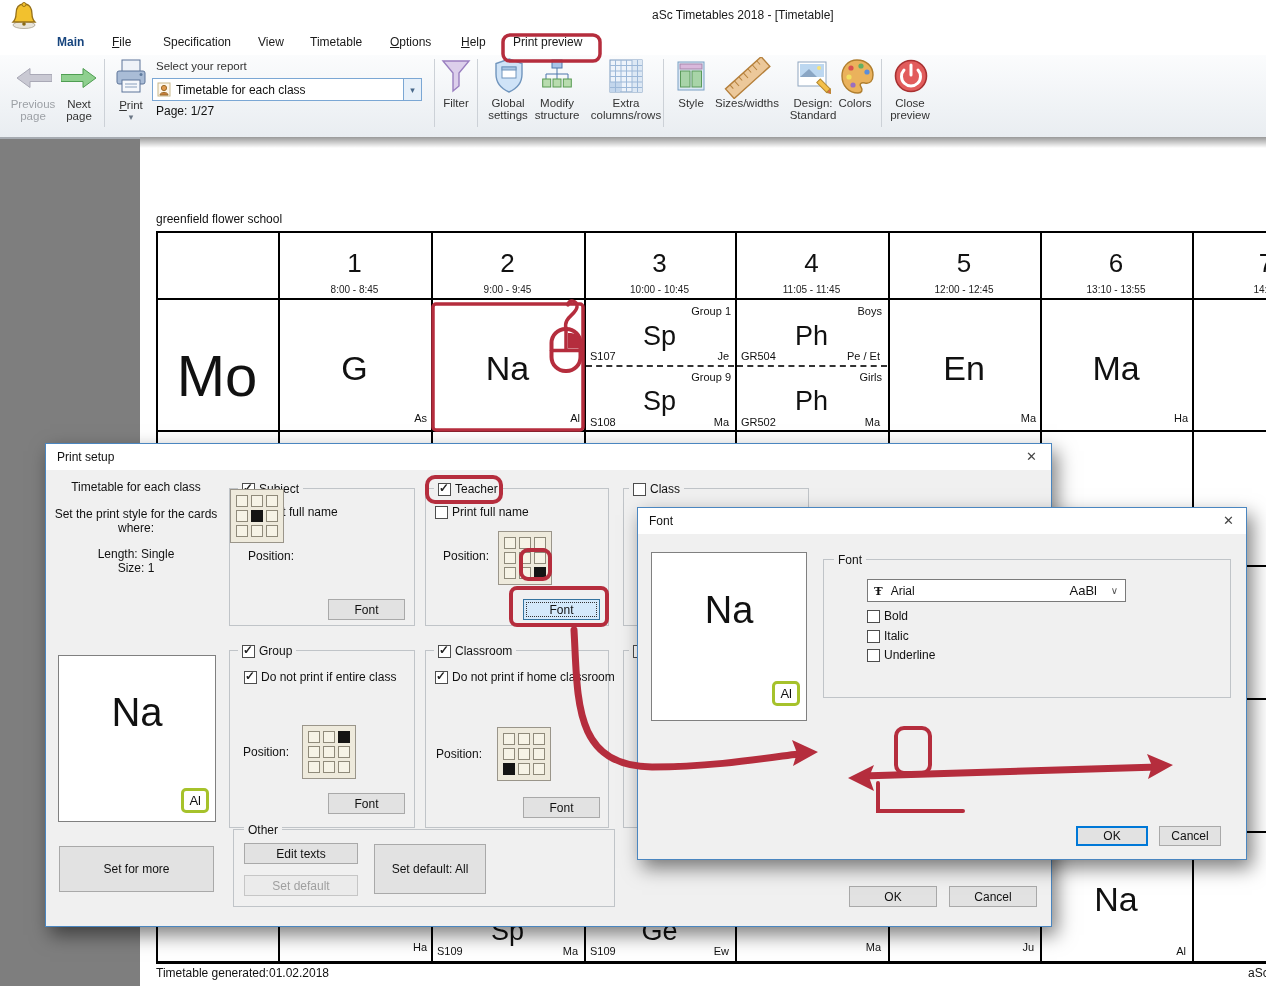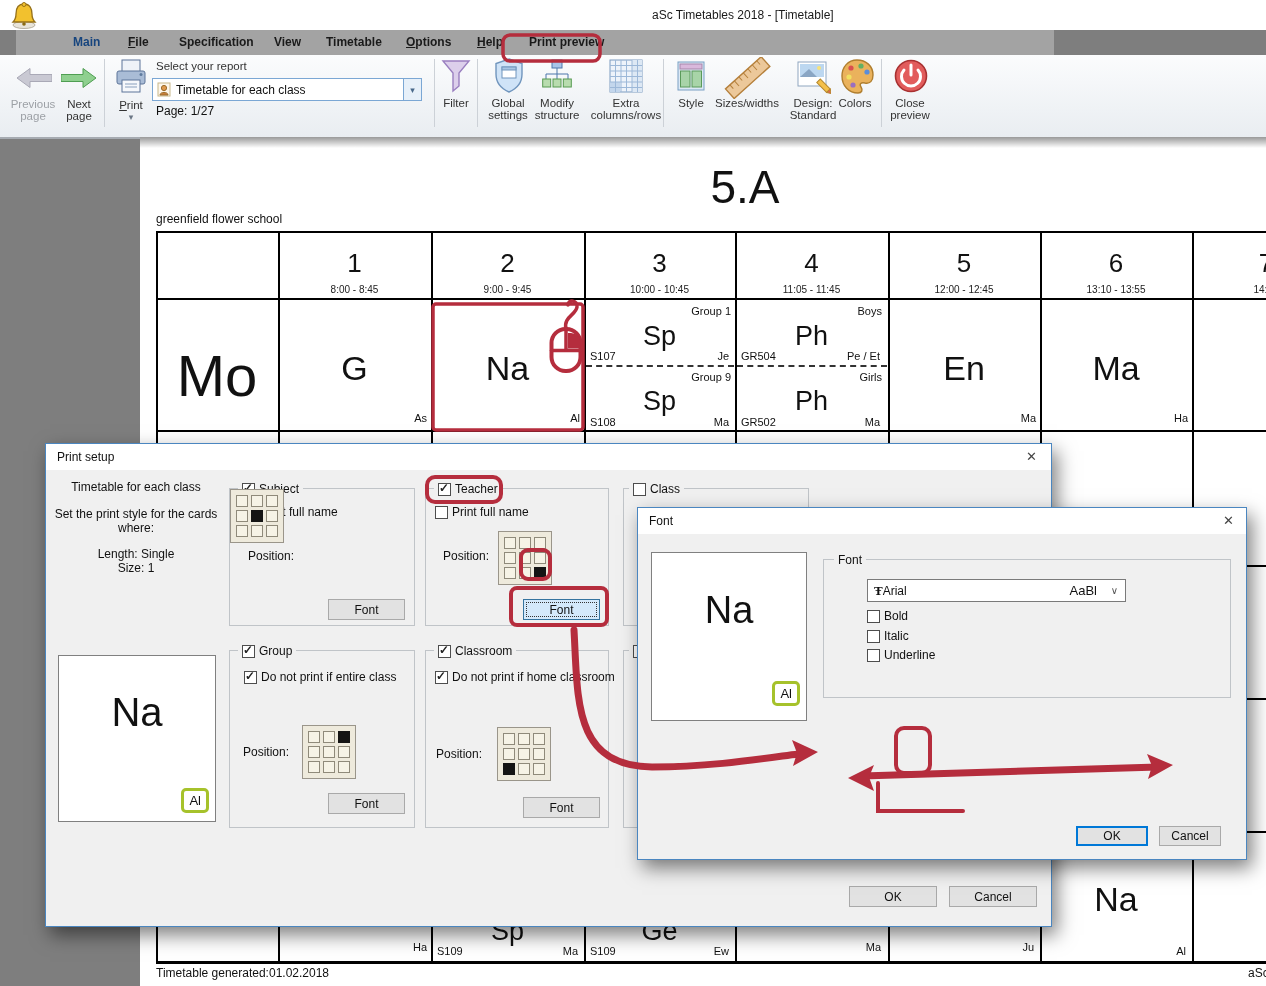--- a/index.html
+++ b/index.html
@@ -2,22 +2,22 @@
 <html style="--ann: #b52d3d; --grn: #a6c22b;"><head>
 <meta charset="utf-8">
 <style>
   html,body{margin:0;padding:0;background:#555;}
   .screen{position:relative;width:1266px;height:986px;overflow:hidden;background:#7e7e7e;
           font-family:"Liberation Sans",sans-serif;color:#111;}
   .abs{position:absolute;}
   
   .titlebar{position:absolute;left:0;top:0;width:1266px;height:30px;background:#ffffff;}
   .title-text{position:absolute;left:652px;top:8px;font-size:12px;color:#1a1a1a;white-space:nowrap;}
-  .menubar{position:absolute;left:16px;top:30px;width:1038px;height:25px;background:#a3a3a3;}
-  .menu-item{position:absolute;top:5px;font-size:12px;color:#1a1a1a;white-space:nowrap;font-weight:bold;}
+  .menubar{position:absolute;left:0;top:30px;width:1266px;height:25px;background:#ffffff;}
+  .menu-item{position:absolute;top:5px;font-size:12px;color:#1a1a1a;white-space:nowrap;}
   .menu-item.main{font-weight:bold;color:#17457e;}
   .mnemonic::first-letter{text-decoration:underline;}
   .ribbon{position:absolute;left:0;top:55px;width:1266px;height:82px;
           background:linear-gradient(#fbfcfd,#e9edf1);border-bottom:2px solid #a6abb1;}
   .rsep{position:absolute;top:4px;height:68px;width:1px;background:#ccd1d7;}
   .rlbl{position:absolute;font-size:11.5px;color:#333;white-space:nowrap;transform:translateX(-50%);}
   .rlbl.gray{color:#9da1a6;text-align:right;}
   .ricon{position:absolute;}
   
   .combo{position:absolute;background:#fff;border:1px solid #7ba7d4;display:flex;align-items:center;}
@@ -258,21 +258,20 @@
         <line x1="18" y1="7" x2="18" y2="17" stroke="#fff" stroke-width="3" stroke-linecap="round"></line>
       </svg>
       <span class="rlbl" style="left:22px;top:40px">Close</span>
       <span class="rlbl" style="left:22px;top:52px">preview</span>
     </div>
   </div>
 
   <div class="page"></div>
   <div class="page-shadow-top"></div>
 
-  <span class="abs" style="left:645px;top:160px;width:200px;font-size:46px;text-align:center">5.A</span>
   <span class="abs" style="left:156px;top:212px;font-size:12px">greenfield flower school</span>
 
   <div class="vl" style="left:156px;top:231px;width:2px;height:732px"></div>
   <div class="vl" style="left:278px;top:231px;width:1.5px;height:732px"></div>
   <div class="vl" style="left:431px;top:231px;width:1.5px;height:732px"></div>
   <div class="vl" style="left:584px;top:231px;width:1.5px;height:732px"></div>
   <div class="vl" style="left:735px;top:231px;width:1.5px;height:732px"></div>
   <div class="vl" style="left:888px;top:231px;width:1.5px;height:732px"></div>
   <div class="vl" style="left:1040px;top:231px;width:1.5px;height:732px"></div>
   <div class="vl" style="left:1192px;top:231px;width:1.5px;height:732px"></div>
@@ -367,20 +366,23 @@
     <span class="lbl ctr" style="left:12px;top:36px;width:156px">Timetable for each class</span>
     <span class="lbl ctr" style="left:2px;top:63px;width:176px">Set the print style for the cards</span>
     <span class="lbl ctr" style="left:12px;top:77px;width:156px">where:</span>
     <span class="lbl ctr" style="left:12px;top:103px;width:156px">Length: Single</span>
     <span class="lbl ctr" style="left:12px;top:117px;width:156px">Size: 1</span>
 
     <div class="prevbox" style="left:12px;top:211px;width:156px;height:165px">
       <span class="na">Na</span>
       <span class="al-badge" style="right:6px;bottom:8px">Al</span>
     </div>
+    <div class="btn" style="left:13px;top:402px;width:155px;height:46px">
+        <span>Set for more</span>
+      </div>
 
     <div class="grpbox" style="left:183px;top:44px;width:184px;height:136px">
       <div class="grp-head" style="left:8px">
         <span class="cb checked"></span>
         <span class="glabel">Subject</span>
       </div>
       <span class="cb" style="left:14px;top:17px"></span>
       <span class="lbl" style="left:31px;top:16px">Print full name</span>
       <span class="lbl" style="left:18px;top:60px">Position:</span>
       <div class="posgrid">
@@ -477,20 +479,34 @@
           <span>Font</span>
         </div>
     </div>
 
     <div class="grpbox" style="left:577px;top:206px;width:184px;height:176px">
       <div class="grp-head" style="left:5px">
         <span class="cb"></span>
       </div>
     </div>
 
+    <div class="grpbox" style="left:187px;top:385px;width:380px;height:76px">
+      <div class="grp-head" style="left:10px">
+          <span class="glabel">Other</span>
+        </div>
+      <div class="btn" style="left:10px;top:13px;width:114px;height:21px">
+          <span>Edit texts</span>
+        </div>
+      <div class="btn disabled" style="left:10px;top:45px;width:114px;height:21px">
+          <span>Set default</span>
+        </div>
+      <div class="btn" style="left:140px;top:14px;width:112px;height:50px">
+          <span>Set default: All</span>
+        </div>
+    </div>
 
     <div class="btn" style="left:803px;top:442px;width:88px;height:21px">
         <span>OK</span>
       </div>
     <div class="btn" style="left:903px;top:442px;width:88px;height:21px">
         <span>Cancel</span>
       </div>
   </div>
 
   <div class="dlg" style="left:637px;top:507px;width:608px;height:351px;z-index:20">
@@ -503,21 +519,21 @@
       <span class="na" style="font-size:38px">Na</span>
       <span class="al-badge" style="right:6px;bottom:14px">Al</span>
     </div>
 
     <div class="grpbox" style="left:185px;top:51px;width:406px;height:137px">
       <div class="grp-head" style="left:10px">
           <span class="glabel">Font</span>
         </div>
       <div class="abs" style="left:43px;top:19px;width:257px;height:21px;background:#fff;border:1px solid #7a7a7a;display:flex;align-items:center">
         <span style="font-family:'Liberation Serif',serif;font-weight:bold;font-size:13px;margin-left:6px">Ŧ</span>
-        <span style="font-size:12px;">Arial</span>
+        <span style="font-size:12px;margin-left:8px">Arial</span>
         <span style="position:absolute;right:28px;font-size:13px">AaBl</span>
         <span style="position:absolute;right:7px;font-size:10px;color:#555">∨</span>
       </div>
       <span class="cb" style="left:43px;top:50px"></span>
       <span class="lbl" style="left:60px;top:49px">Bold</span>
       <span class="cb" style="left:43px;top:70px"></span>
       <span class="lbl" style="left:60px;top:69px">Italic</span>
       <span class="cb" style="left:43px;top:89px"></span>
       <span class="lbl" style="left:60px;top:88px">Underline</span>
     </div>

